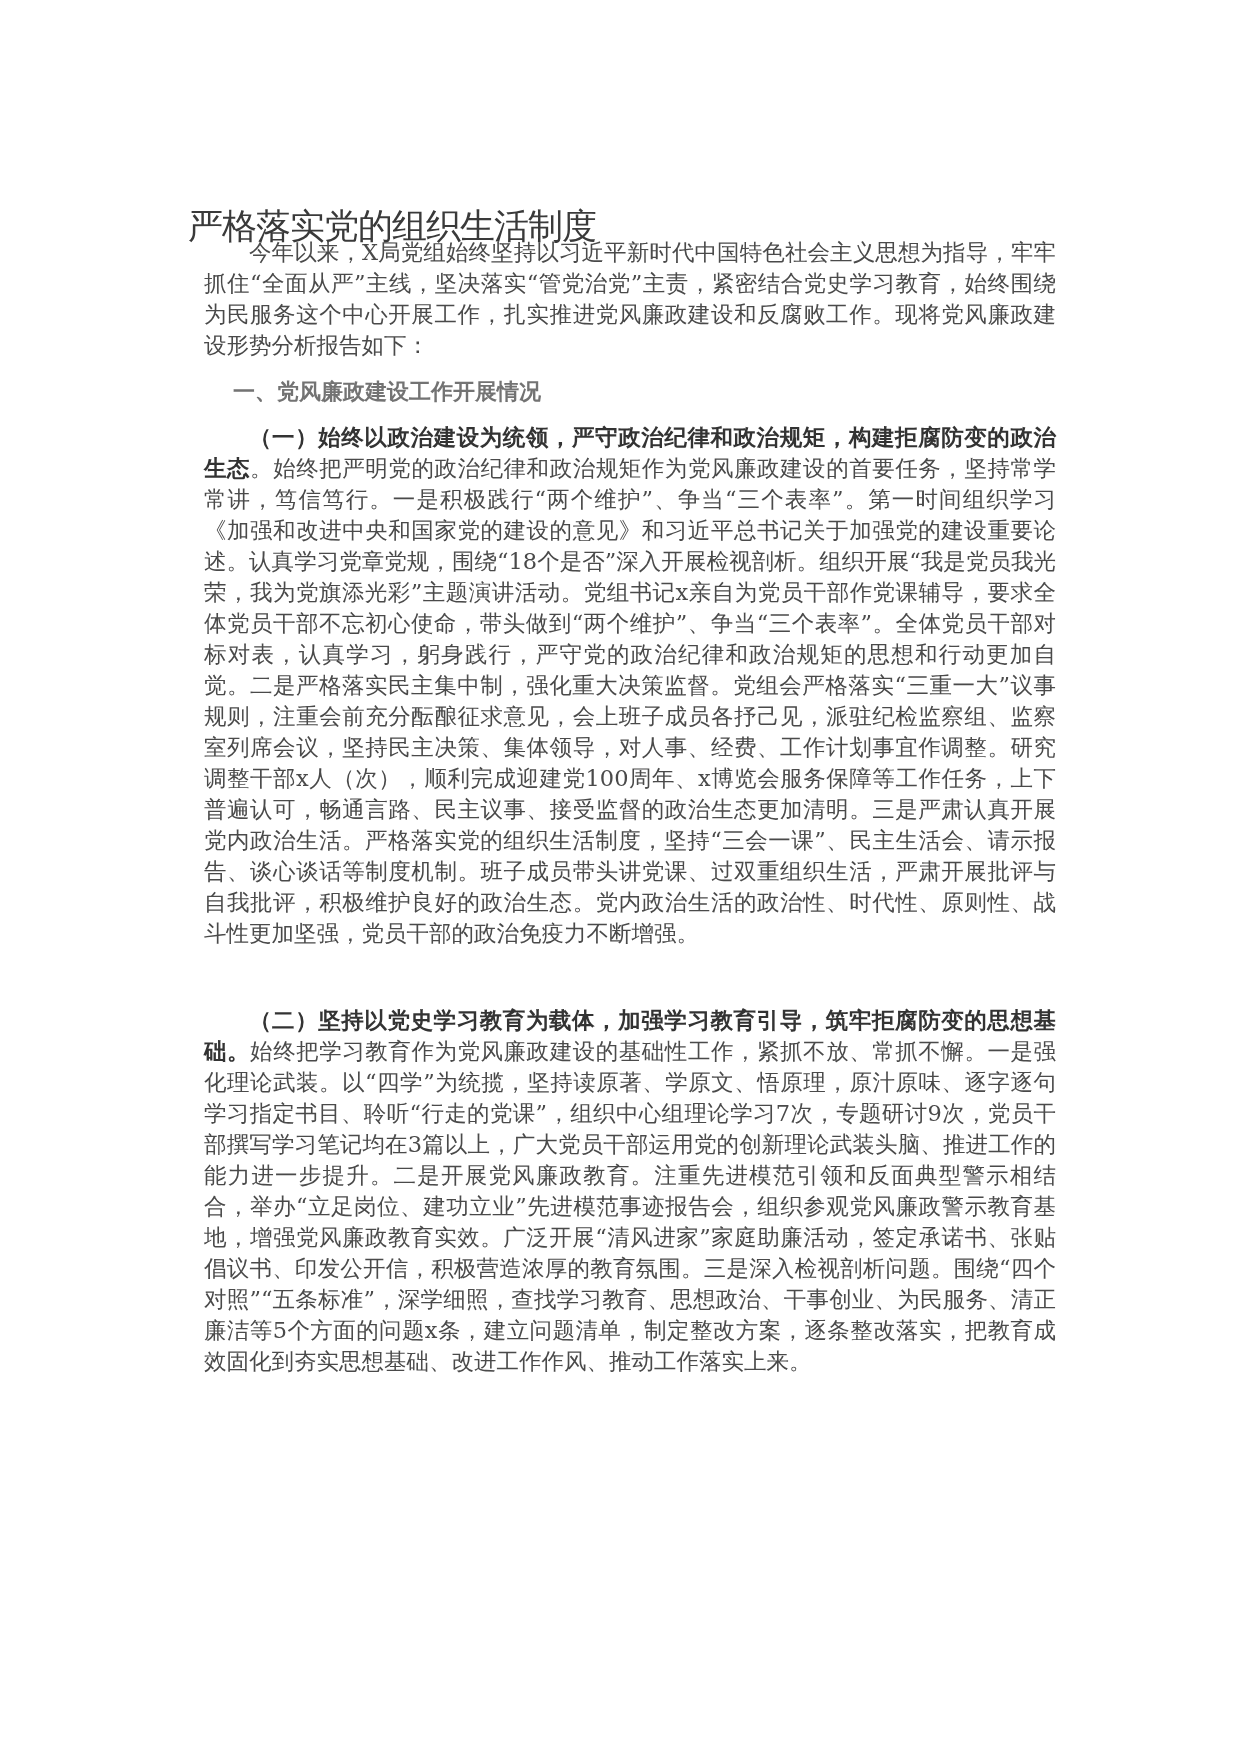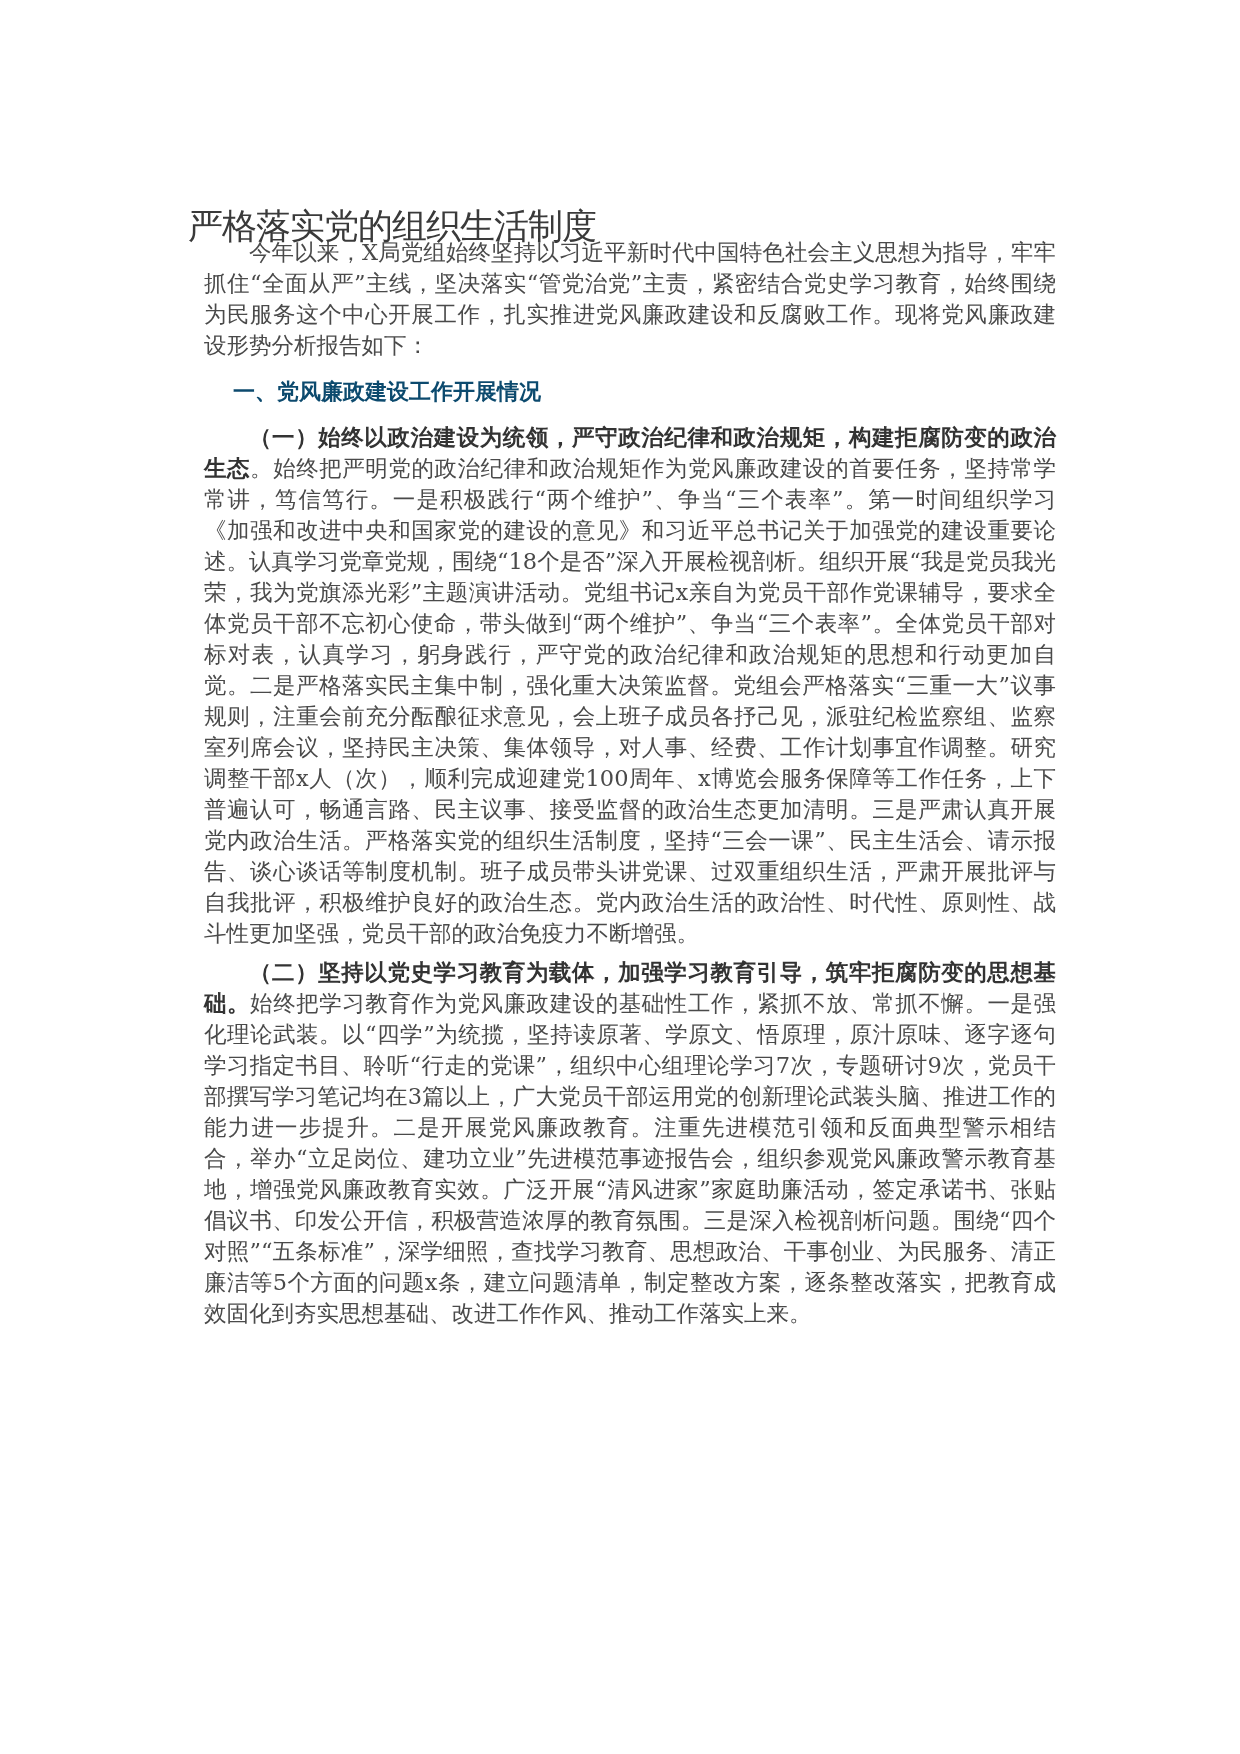--- a/index.html
+++ b/index.html
@@ -10,23 +10,23 @@
     font-family: "DejaVu Sans", "Liberation Sans", sans-serif;
     font-size: 35px; line-height: 44px; color: #3a3a3a; font-weight: normal;
     letter-spacing: -1px; margin: 0;
   }
   .body-text {
     font-family: "DejaVu Serif", "Liberation Serif", serif;
     font-size: 22.5px; line-height: 31px; color: #4a4a4a;
     text-align: justify; margin: 16px;
   }
   .p1 { position: absolute; left: 0; top: 221px; width: 852px; text-indent: 45px; }
-  .h1 { position: absolute; left: 45px; top: 376px; font-family: "DejaVu Sans", "Liberation Sans", sans-serif; font-weight: bold; font-size: 22px; line-height: 31px; color: #0c4a6e; margin: 0; }
+  .h1 { position: absolute; left: 45px; top: 376px; font-family: "DejaVu Sans", "Liberation Sans", sans-serif; font-weight: bold; font-size: 22px; line-height: 31px; color: #737373; margin: 0; }
   .p2 { position: absolute; left: 0; top: 406px; width: 852px; text-indent: 45px; }
-  .p3 { position: absolute; left: 0; top: 941px; width: 852px; text-indent: 45px; }
+  .p3 { position: absolute; left: 0; top: 989px; width: 852px; text-indent: 45px; }
   .lead { font-family: "DejaVu Sans", "Liberation Sans", sans-serif; font-weight: bold; color: #333333; }
 </style>
 </head>
 <body>
 
 <div class="page">
   <h1 class="title">严格落实党的组织生活制度</h1>
 
   <p class="body-text p1">今年以来，X局党组始终坚持以习近平新时代中国特色社会主义思想为指导，牢牢抓住“全面从严”主线，坚决落实“管党治党”主责，紧密结合党史学习教育，始终围绕为民服务这个中心开展工作，扎实推进党风廉政建设和反腐败工作。现将党风廉政建设形势分析报告如下：</p>
 

